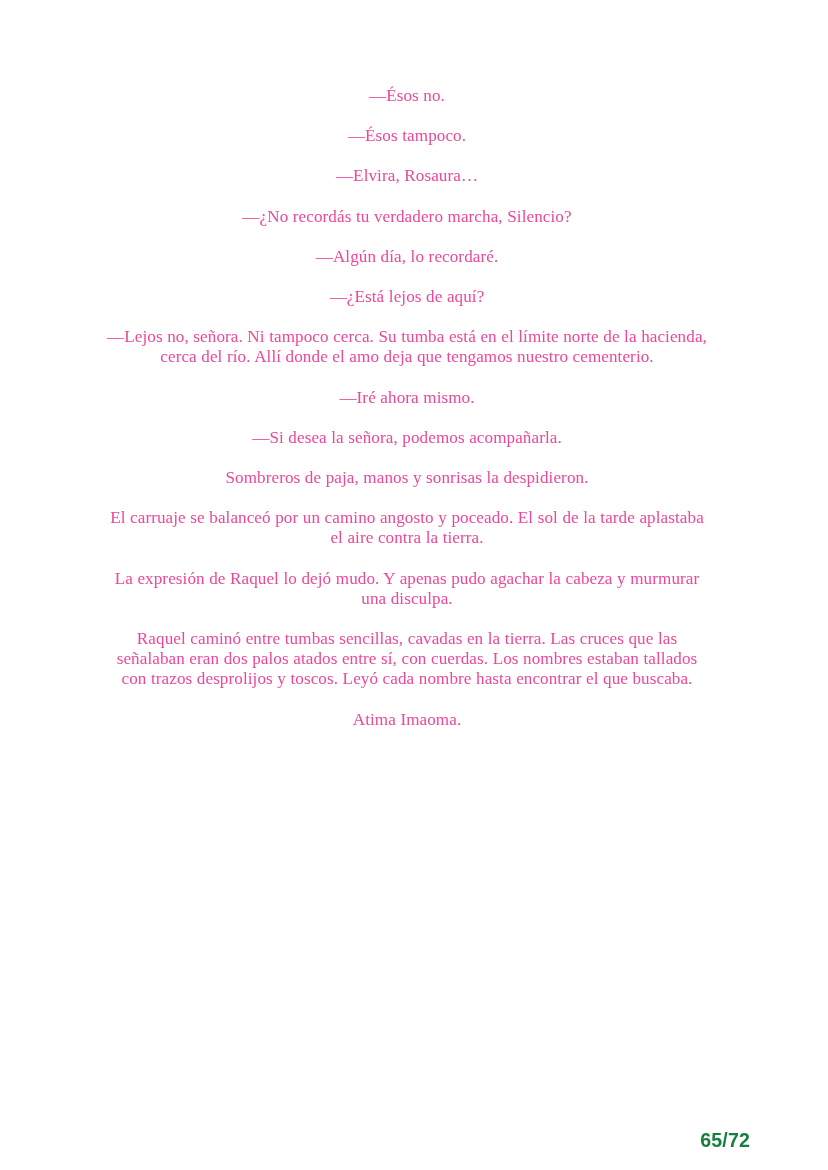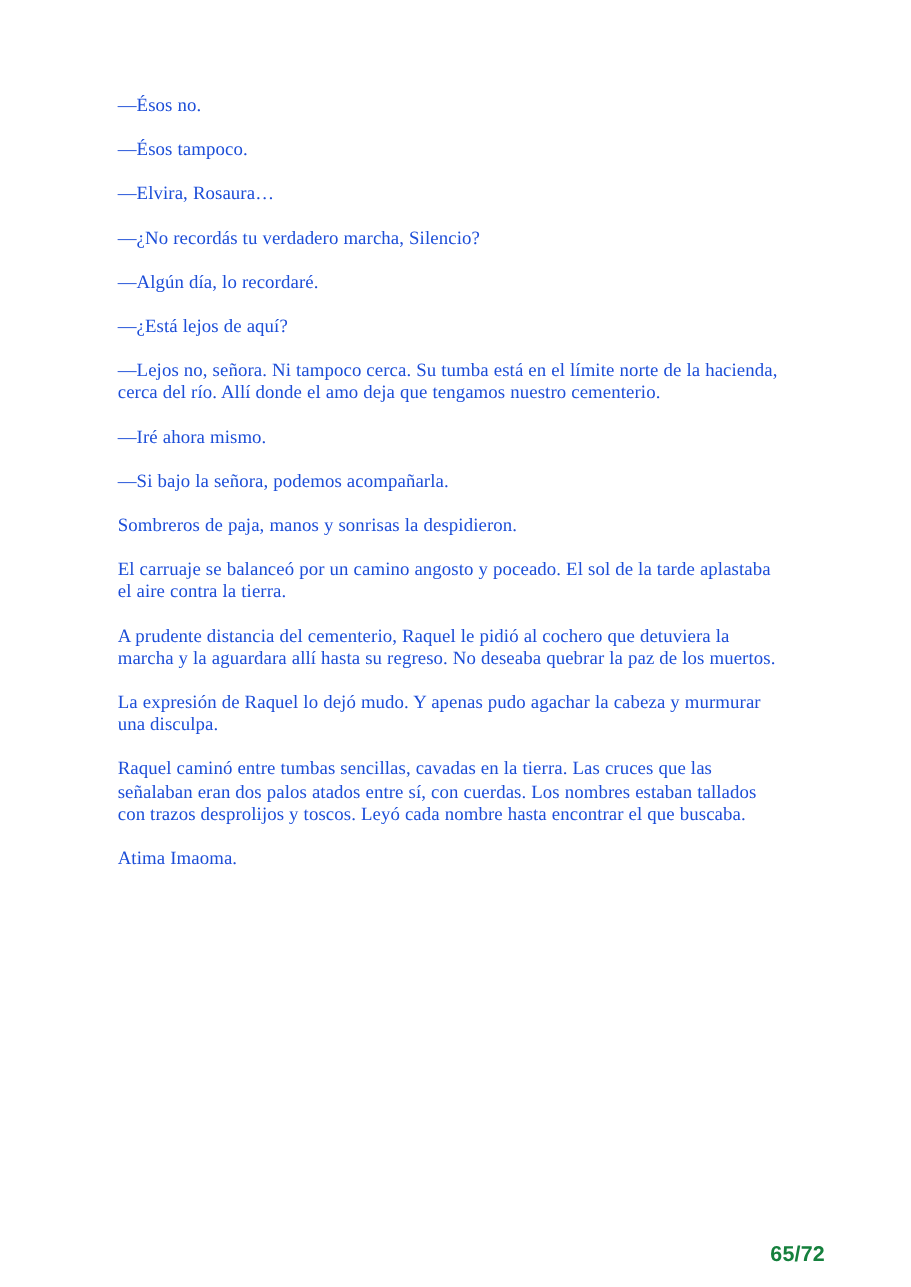--- a/index.html
+++ b/index.html
@@ -28,22 +28,22 @@
     position: absolute;
     left: 107px;
     top: 86px;
     width: 600px;
   }
 
   .para {
     margin: 0 0 20px 0;
     font-size: 17.1px;
     line-height: 20.2px;
-    color: #1d4ed8;
-    text-align: left;
+    color: #ec4899;
+    text-align: center;
     letter-spacing: 0.005em;
     word-spacing: 0.01em;
     font-weight: 400;
   }
 
   .para:last-child {
     margin-bottom: 0;
   }
 
   .page-number {
@@ -65,24 +65,23 @@
 
   <div class="text-column">
     <p class="para">—Ésos no.</p>
     <p class="para">—Ésos tampoco.</p>
     <p class="para">—Elvira, Rosaura…</p>
     <p class="para">—¿No recordás tu verdadero marcha, Silencio?</p>
     <p class="para">—Algún día, lo recordaré.</p>
     <p class="para">—¿Está lejos de aquí?</p>
     <p class="para">—Lejos no, señora. Ni tampoco cerca. Su tumba está en el límite norte de la hacienda, cerca del río. Allí donde el amo deja que tengamos nuestro cementerio.</p>
     <p class="para">—Iré ahora mismo.</p>
-    <p class="para">—Si bajo la señora, podemos acompañarla.</p>
+    <p class="para">—Si desea la señora, podemos acompañarla.</p>
     <p class="para">Sombreros de paja, manos y sonrisas la despidieron.</p>
     <p class="para">El carruaje se balanceó por un camino angosto y poceado. El sol de la tarde aplastaba el aire contra la tierra.</p>
-    <p class="para">A prudente distancia del cementerio, Raquel le pidió al cochero que detuviera la marcha y la aguardara allí hasta su regreso. No deseaba quebrar la paz de los muertos.</p>
     <p class="para">La expresión de Raquel lo dejó mudo. Y apenas pudo agachar la cabeza y murmurar una disculpa.</p>
     <p class="para">Raquel caminó entre tumbas sencillas, cavadas en la tierra. Las cruces que las señalaban eran dos palos atados entre sí, con cuerdas. Los nombres estaban tallados con trazos desprolijos y toscos. Leyó cada nombre hasta encontrar el que buscaba.</p>
     <p class="para">Atima Imaoma.</p>
   </div>
 
   <div class="page-number">65/72</div>
 
 </div>
 
 </body></html>

